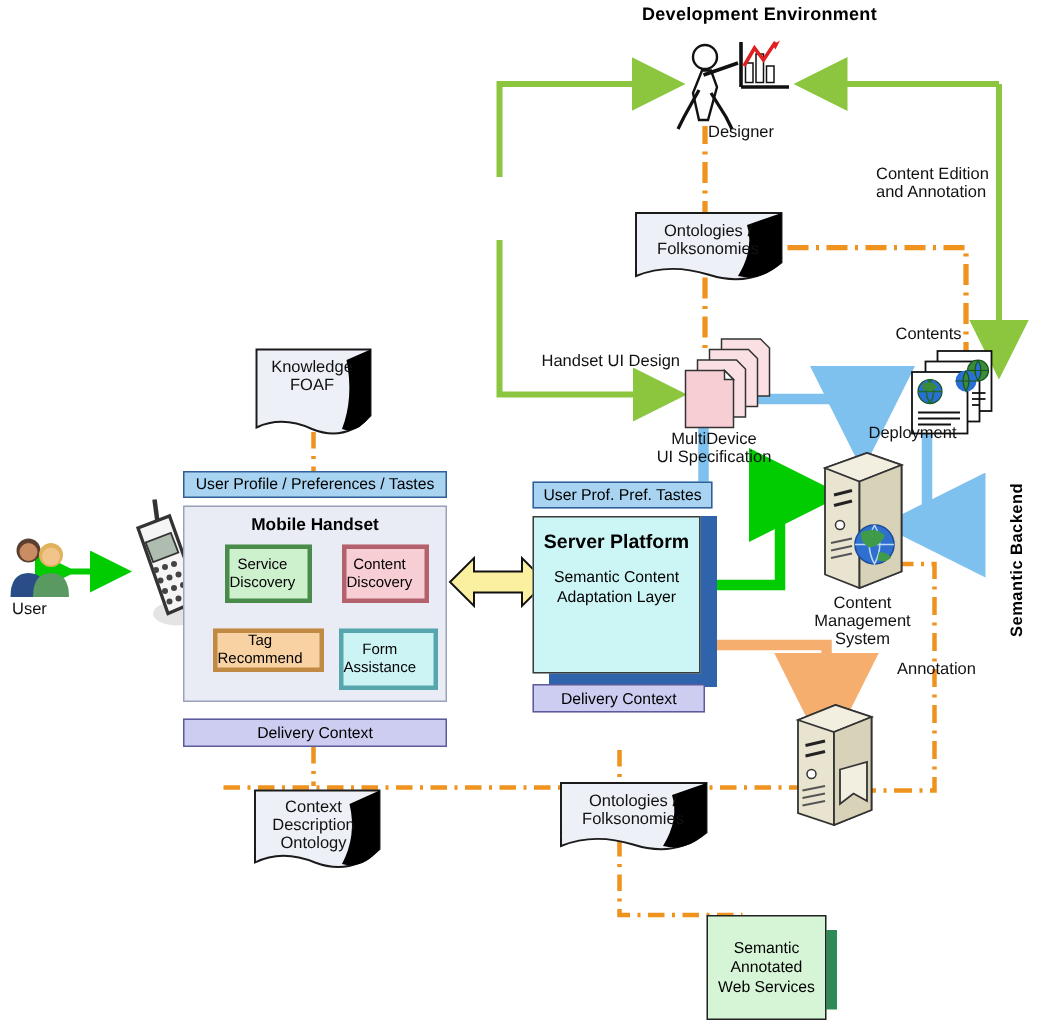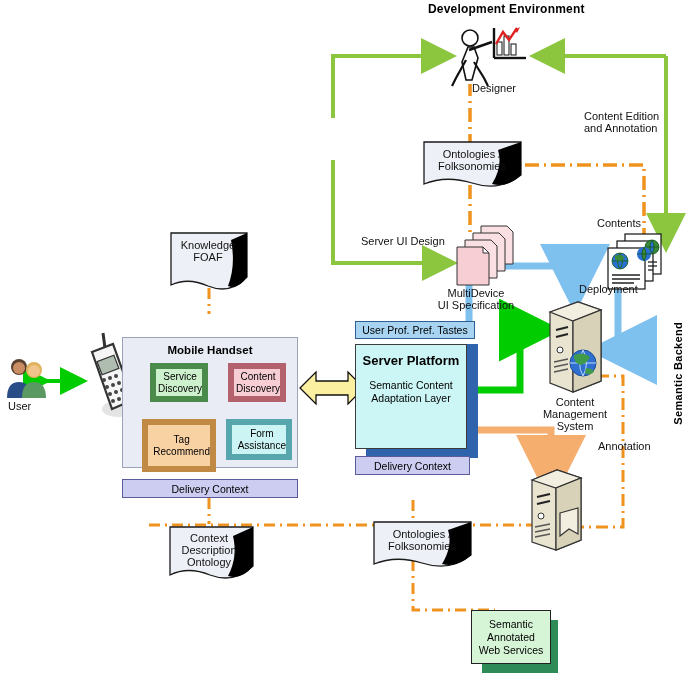--- a/index.html
+++ b/index.html
@@ -13,22 +13,22 @@
 
   
   .boxband{position:absolute;border:1px solid #6b7ab5;box-sizing:border-box;
            font-size:10.5px;text-align:center;display:flex;align-items:center;justify-content:center;}
   .band-blue{background:#a8d4f2;border-color:#2f5f96;}
   .band-purple{background:#cdcdf2;border-color:#5b5b9c;}
 
   .handset{position:absolute;background:#e9ecf5;border:1px solid #9aa3b8;box-sizing:border-box;}
   .handset-title{position:absolute;width:100%;text-align:center;font-size:11.5px;font-weight:bold;top:6px;}
 
-  .modbox{position:absolute;border:6px solid #ef4444;box-sizing:border-box;font-size:10px;
-          text-align:center;display:flex;align-items:center;justify-content:flex-end;line-height:12px;}
+  .modbox{position:absolute;border:3px solid #ef4444;box-sizing:border-box;font-size:10px;
+          text-align:center;display:flex;align-items:center;justify-content:flex-start;line-height:12px;}
   .m-green{background:#cdf0cd;border-color:#4a8a4a;}
   .m-pink{background:#f7ced4;border-color:#b3616c;}
   .m-orange{background:#f9d2a4;border-color:#c08a44;}
   .m-cyan{background:#cdf4f4;border-color:#57a6ad;}
 
   .server{position:absolute;background:#ccf5f5;border:1px solid #3b3b3b;box-sizing:border-box;}
   .server-shadow{position:absolute;background:#2f63ab;}
   .server-t{position:absolute;width:100%;text-align:center;font-size:13px;font-weight:bold;top:8px;}
   .server-s{position:absolute;width:100%;text-align:center;font-size:10.5px;line-height:13px;top:34px;}
 
@@ -285,47 +285,50 @@
   <div class="lbl c" style="left: 377px; top: 528px; width: 90px; white-space: pre;">Ontologies /
 Folksonomies</div>
   <div class="lbl c" style="left: 175px; top: 239px; width: 66px; white-space: pre;">Knowledge
 FOAF</div>
   <div class="lbl c" style="left: 172px; top: 532px; width: 74px; white-space: pre;">Context
 Description
 Ontology</div>
 
   <div class="lbl" style="left:472px;top:82px;">Designer</div>
 
-  <div class="lbl" style="left:361px;top:235px;">Server UI Design</div>
+  <div class="lbl" style="left:361px;top:235px;">Handset UI Design</div>
   <div class="lbl" style="left: 584px; top: 110px; width: 90px; white-space: pre;">Content Edition
 and Annotation</div>
   <div class="lbl" style="left:579px;top:283px;">Deployment</div>
   <div class="lbl" style="left:598px;top:440px;">Annotation</div>
 
   <div class="lbl c" style="left: 427px; top: 287px; width: 98px; white-space: pre;">MultiDevice
 UI Specification</div>
   <div class="lbl" style="left:597px;top:217px;">Contents</div>
   <div class="lbl c" style="left: 541px; top: 396px; width: 68px; white-space: pre;">Content
 Management
 System</div>
   <div class="lbl" style="left:8px;top:400px;">User</div>
 
+  <div class="boxband band-blue" style="left:122px;top:314px;width:176px;height:18px;">
+    <span>User Profile / Preferences / Tastes</span>
+  </div>
 
   <div class="handset" style="left:122px;top:337px;width:176px;height:131px;">
     <div class="handset-title">Mobile Handset</div>
   </div>
   <div class="modbox m-green" style="left:150px;top:363px;width:58px;height:39px;">
     <span style="white-space: pre;">Service
 Discovery</span>
   </div>
   <div class="modbox m-pink" style="left:228px;top:363px;width:58px;height:39px;">
     <span style="white-space: pre;">Content
 Discovery</span>
   </div>
-  <div class="modbox m-orange" style="left:142px;top:419px;width:74px;height:53px;">
+  <div class="modbox m-orange" style="left:142px;top:419px;width:74px;height:29px;">
     <span style="white-space: pre;">Tag
 Recommend</span>
   </div>
   <div class="modbox m-cyan" style="left:226px;top:419px;width:66px;height:41px;">
     <span style="white-space: pre;">Form
 Assistance</span>
   </div>
 
   <div class="boxband band-purple" style="left:122px;top:479px;width:176px;height:19px;">
     <span>Delivery Context</span>
@@ -342,19 +345,19 @@
     <div class="server-t">Server Platform</div>
     <div class="server-s" style="white-space: pre;">Semantic Content
 Adaptation Layer</div>
   </div>
 
   <div class="boxband band-purple" style="left:355px;top:456px;width:115px;height:19px;">
     <span>Delivery Context</span>
   </div>
 
   <div class="sws-shadow" style="left:482px;top:620px;width:76px;height:53px;"></div>
-  <div class="sws" style="left:471px;top:610px;width:80px;height:54px;">
+  <div class="sws" style="left:471px;top:610px;width:80px;height:70px;">
     <span style="white-space: pre;">Semantic
 Annotated
 Web Services</span>
   </div>
 
 </div>
 
 </body></html>

